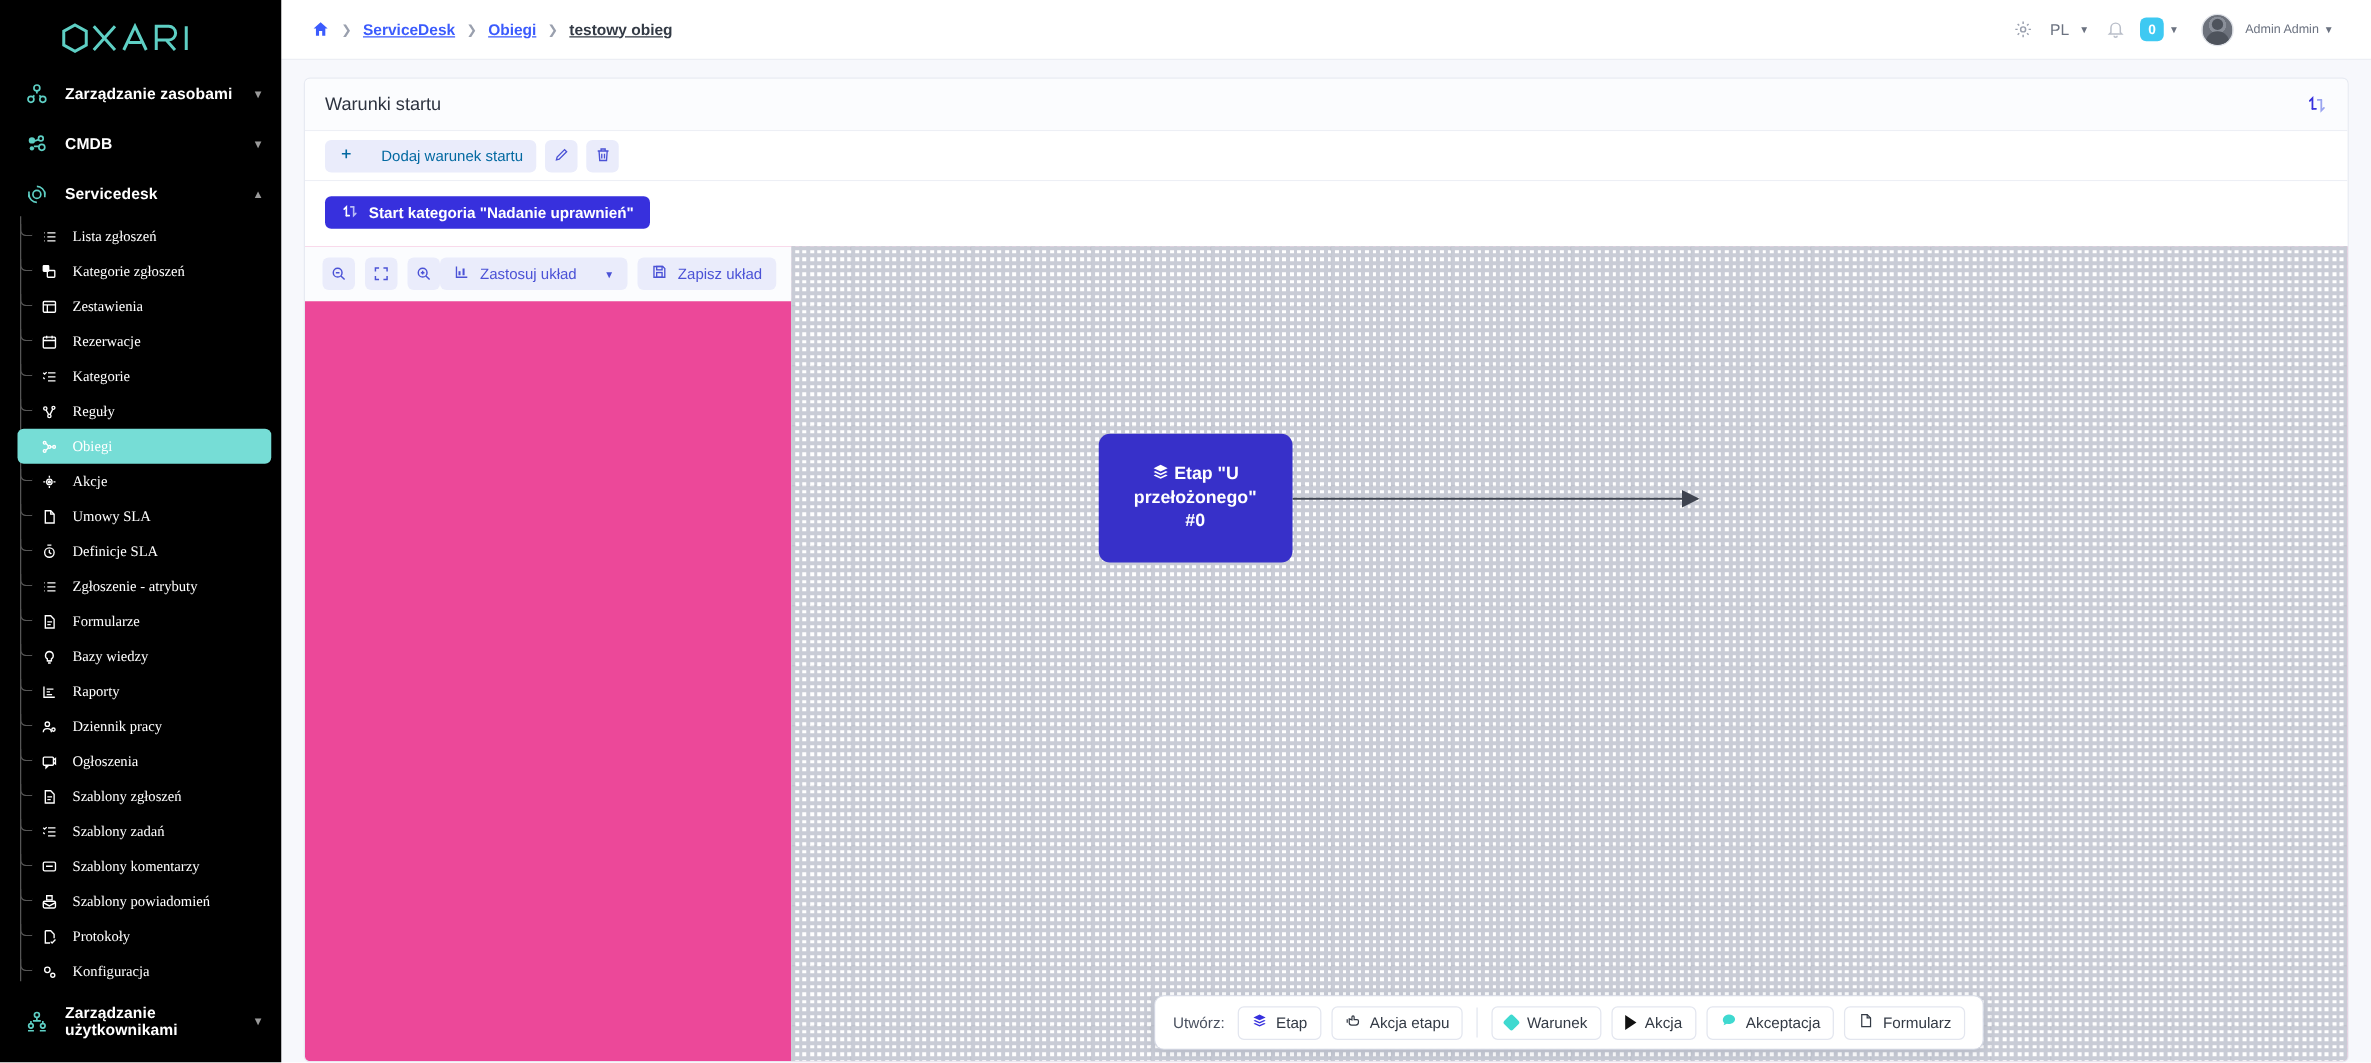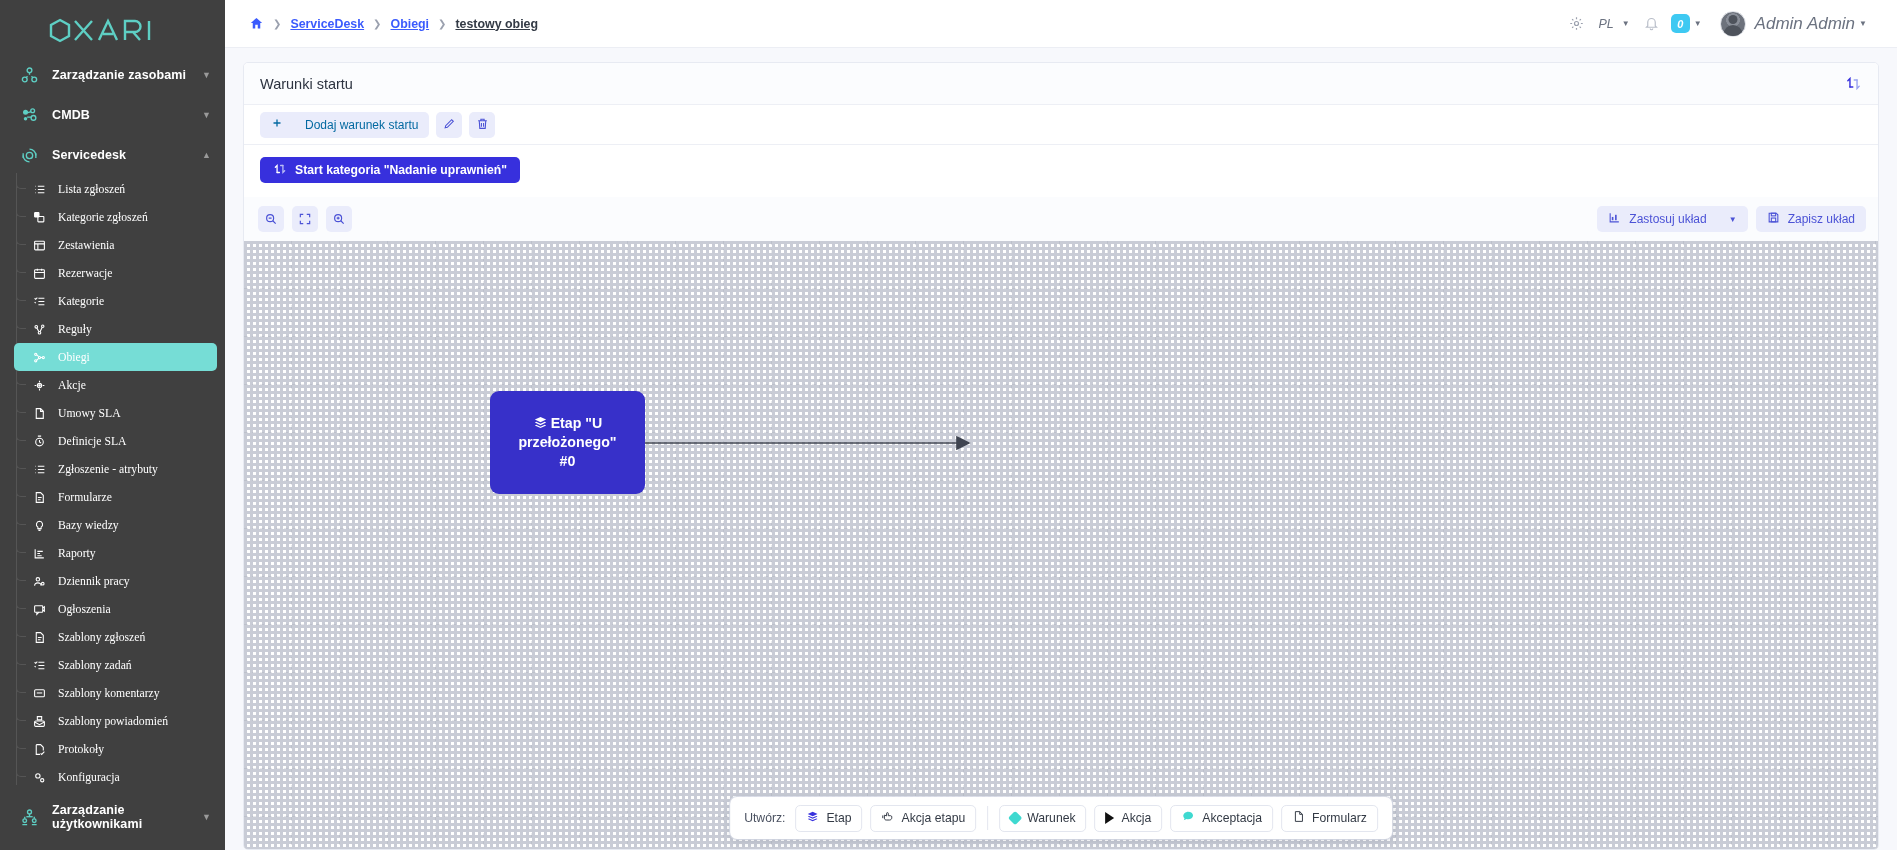--- a/index.html
+++ b/index.html
@@ -7,21 +7,21 @@
     width: 1897px; height: 850px;
     font-family: "Liberation Sans", sans-serif;
     background: #ffffff;
     overflow: hidden;
   }
   .app { display: flex; width: 1897px; height: 850px; }
 
   
   .sidebar {
     width: 225px; min-width: 225px; height: 850px;
-    background: #404040;
+    background: #000000;
     overflow: hidden;
     position: relative;
     color: #e8e8e8;
   }
   .logo-wrap {
     height: 55px; display: flex; align-items: center; justify-content: center;
     padding-top: 6px;
   }
   .logo { display: flex; align-items: center; gap: 0px; }
   .logo svg { display: block; }
@@ -81,21 +81,21 @@
     display: flex; align-items: center; justify-content: space-between;
     padding: 0 22px 0 24px;
     border-bottom: 1px solid #eceef4;
   }
   .crumbs { display: flex; align-items: center; gap: 9px; font-size: 12.4px; }
   .crumbs .home { color: #3b5bfd; display: flex; align-items: center; }
   .crumbs .sep { color: #9aa0ae; font-size: 10px; }
   .crumbs a { color: #3b5bfd; text-decoration: underline; cursor: pointer; font-weight: bold; }
   .crumbs .current { color: #333a45; text-decoration: underline; font-weight: bold; }
 
-  .topright { display: flex; align-items: center; gap: 0px; font-style: italic; }
+  .topright { display: flex; align-items: center; gap: 0px; }
   .tr-item { display: flex; align-items: center; padding: 0 6px; cursor: pointer; }
   .tr-gear { color: #9aa0ae; }
   .tr-lang { font-size: 12.5px; color: #6b7280; padding: 0 4px 0 8px; }
   .tr-caret { font-size: 8px; color: #6b7280; padding: 0 8px 0 4px; }
   .tr-bell { color: #b9bec9; }
   .badge-count {
     background: #3ec9f2; color: #fff; font-size: 11px; font-weight: bold;
     min-width: 19px; height: 19px; border-radius: 5px;
     display: flex; align-items: center; justify-content: center; margin-left: 6px;
   }
@@ -105,21 +105,21 @@
     overflow: hidden; position: relative; border: 1px solid #dfe2e8;
   }
   .avatar:after {
     content: ""; position: absolute; left: 50%; top: 58%; transform: translateX(-50%);
     width: 19px; height: 15px; border-radius: 10px 10px 0 0; background: #4e535c;
   }
   .avatar:before {
     content: ""; position: absolute; left: 50%; top: 16%; transform: translateX(-50%);
     width: 9px; height: 9px; border-radius: 50%; background: #4e535c; z-index: 2;
   }
-  .username { font-size: 17px; color: #6b7280; margin-left: 9px; }
+  .username { font-size: 10px; color: #6b7280; margin-left: 9px; }
 
   
   .content { padding: 14px 18px 0 18px; flex: 1; display: flex; flex-direction: column; }
   .card {
     background: #ffffff; border: 1px solid #e7eaf2; border-radius: 5px;
     flex: 1; display: flex; flex-direction: column; overflow: hidden;
   }
   .card-head {
     height: 42px; min-height: 42px; display: flex; align-items: center;
     justify-content: space-between; padding: 0 16px;
@@ -145,21 +145,21 @@
 
   .chip-row { padding: 12px 16px 14px 16px; background: #fff; }
   .chip-start {
     display: inline-flex; align-items: center; gap: 8px;
     background: #3730dd; color: #fff; border-radius: 5px;
     height: 26px; padding: 0 13px; font-size: 12.2px; font-weight: bold;
     cursor: pointer;
   }
 
   
-  .canvas-wrap { flex: 1; position: relative; background: #e5e5e5; display: flex; flex-direction: column; }
+  .canvas-wrap { flex: 1; position: relative; background: #ec4899; display: flex; flex-direction: row; }
   .canvas-tools {
     height: 44px; min-height: 44px; display: flex; align-items: center;
     justify-content: space-between; padding: 0 12px 0 14px; background: #fbfcfe;
     position: relative; z-index: 4;
   }
   .zoom-group { display: flex; gap: 8px; }
   .zbtn {
     width: 26px; height: 26px; border-radius: 5px; background: #eaecfb;
     display: flex; align-items: center; justify-content: center; cursor: pointer; color: #4b52d6;
     border: none;

